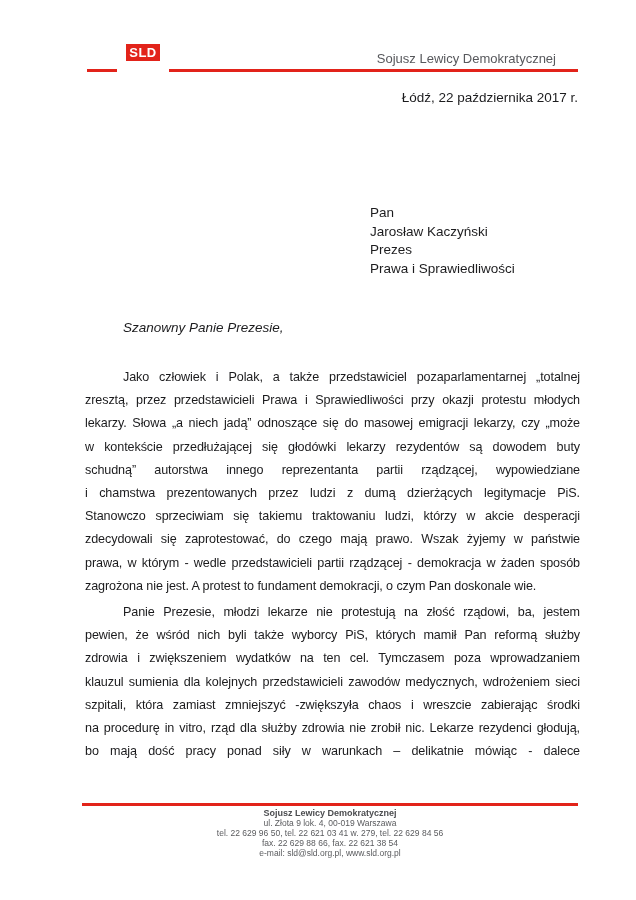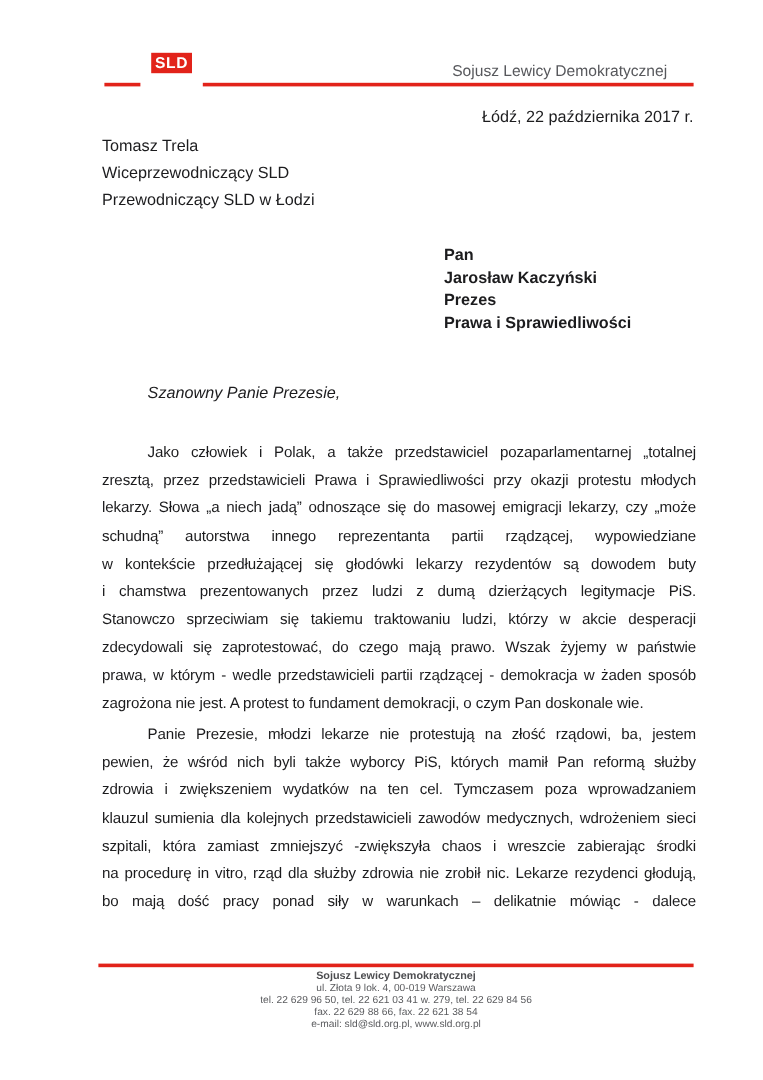--- a/index.html
+++ b/index.html
@@ -39,21 +39,21 @@
     font-size:13.5px;
     margin-left:48px;
   }
   
   .sender{
     position:absolute;left:85px;top:111px;
     font-size:13.5px;line-height:22.3px;
   }
   .recipient{
     position:absolute;left:370px;top:204px;
-    font-size:13.5px;font-weight:bold;line-height:18.6px;
+    font-size:13.5px;font-weight:normal;line-height:18.6px;
   }
   .salutation{
     position:absolute;left:123px;top:320px;
     font-size:13.5px;font-style:italic;
   }
   
   .body-text{
     position:absolute;left:85px;top:366px;width:495px;
     font-size:12.6px;letter-spacing:-0.1px;color:#1b1b1d;
   }
@@ -82,42 +82,37 @@
 <div class="page">
 
   <div class="logo">
     <span>SLD</span>
   </div>
   <div class="rule rule-left"></div>
   <div class="rule rule-right"></div>
   <div class="org-name">Sojusz Lewicy Demokratycznej</div>
   <div class="date-line">Łódź, 22 października 2017 r.</div>
 
-  <div class="sender">
-    <div>Tomasz Trela</div>
-    <div>Wiceprzewodniczący SLD</div>
-    <div>Przewodniczący SLD w Łodzi</div>
-  </div>
 
   <div class="recipient">
     <div>Pan</div>
     <div>Jarosław Kaczyński</div>
     <div>Prezes</div>
     <div>Prawa i Sprawiedliwości</div>
   </div>
 
   <div class="salutation">Szanowny Panie Prezesie,</div>
 
   <div class="body-text">
     <div class="para">
       <div class="bline first">Jako człowiek i Polak, a także przedstawiciel pozaparlamentarnej „totalnej</div>
       <div class="bline">zresztą, przez przedstawicieli Prawa i Sprawiedliwości przy okazji protestu młodych</div>
       <div class="bline">lekarzy. Słowa „a niech jadą” odnoszące się do masowej emigracji lekarzy, czy „może</div>
+      <div class="bline">w kontekście przedłużającej się głodówki lekarzy rezydentów są dowodem buty</div>
       <div class="bline">schudną” autorstwa innego reprezentanta partii rządzącej, wypowiedziane</div>
-      <div class="bline">w kontekście przedłużającej się głodówki lekarzy rezydentów są dowodem buty</div>
       <div class="bline">i chamstwa prezentowanych przez ludzi z dumą dzierżących legitymacje PiS.</div>
       <div class="bline">Stanowczo sprzeciwiam się takiemu traktowaniu ludzi, którzy w akcie desperacji</div>
       <div class="bline">zdecydowali się zaprotestować, do czego mają prawo. Wszak żyjemy w państwie</div>
       <div class="bline">prawa, w którym - wedle przedstawicieli partii rządzącej - demokracja w żaden sposób</div>
       <div class="bline plain">zagrożona nie jest. A protest to fundament demokracji, o czym Pan doskonale wie.</div>
     </div>
     <div class="para">
       <div class="bline first">Panie Prezesie, młodzi lekarze nie protestują na złość rządowi, ba, jestem</div>
       <div class="bline">pewien, że wśród nich byli także wyborcy PiS, których mamił Pan reformą służby</div>
       <div class="bline">zdrowia i zwiększeniem wydatków na ten cel. Tymczasem poza wprowadzaniem</div>

